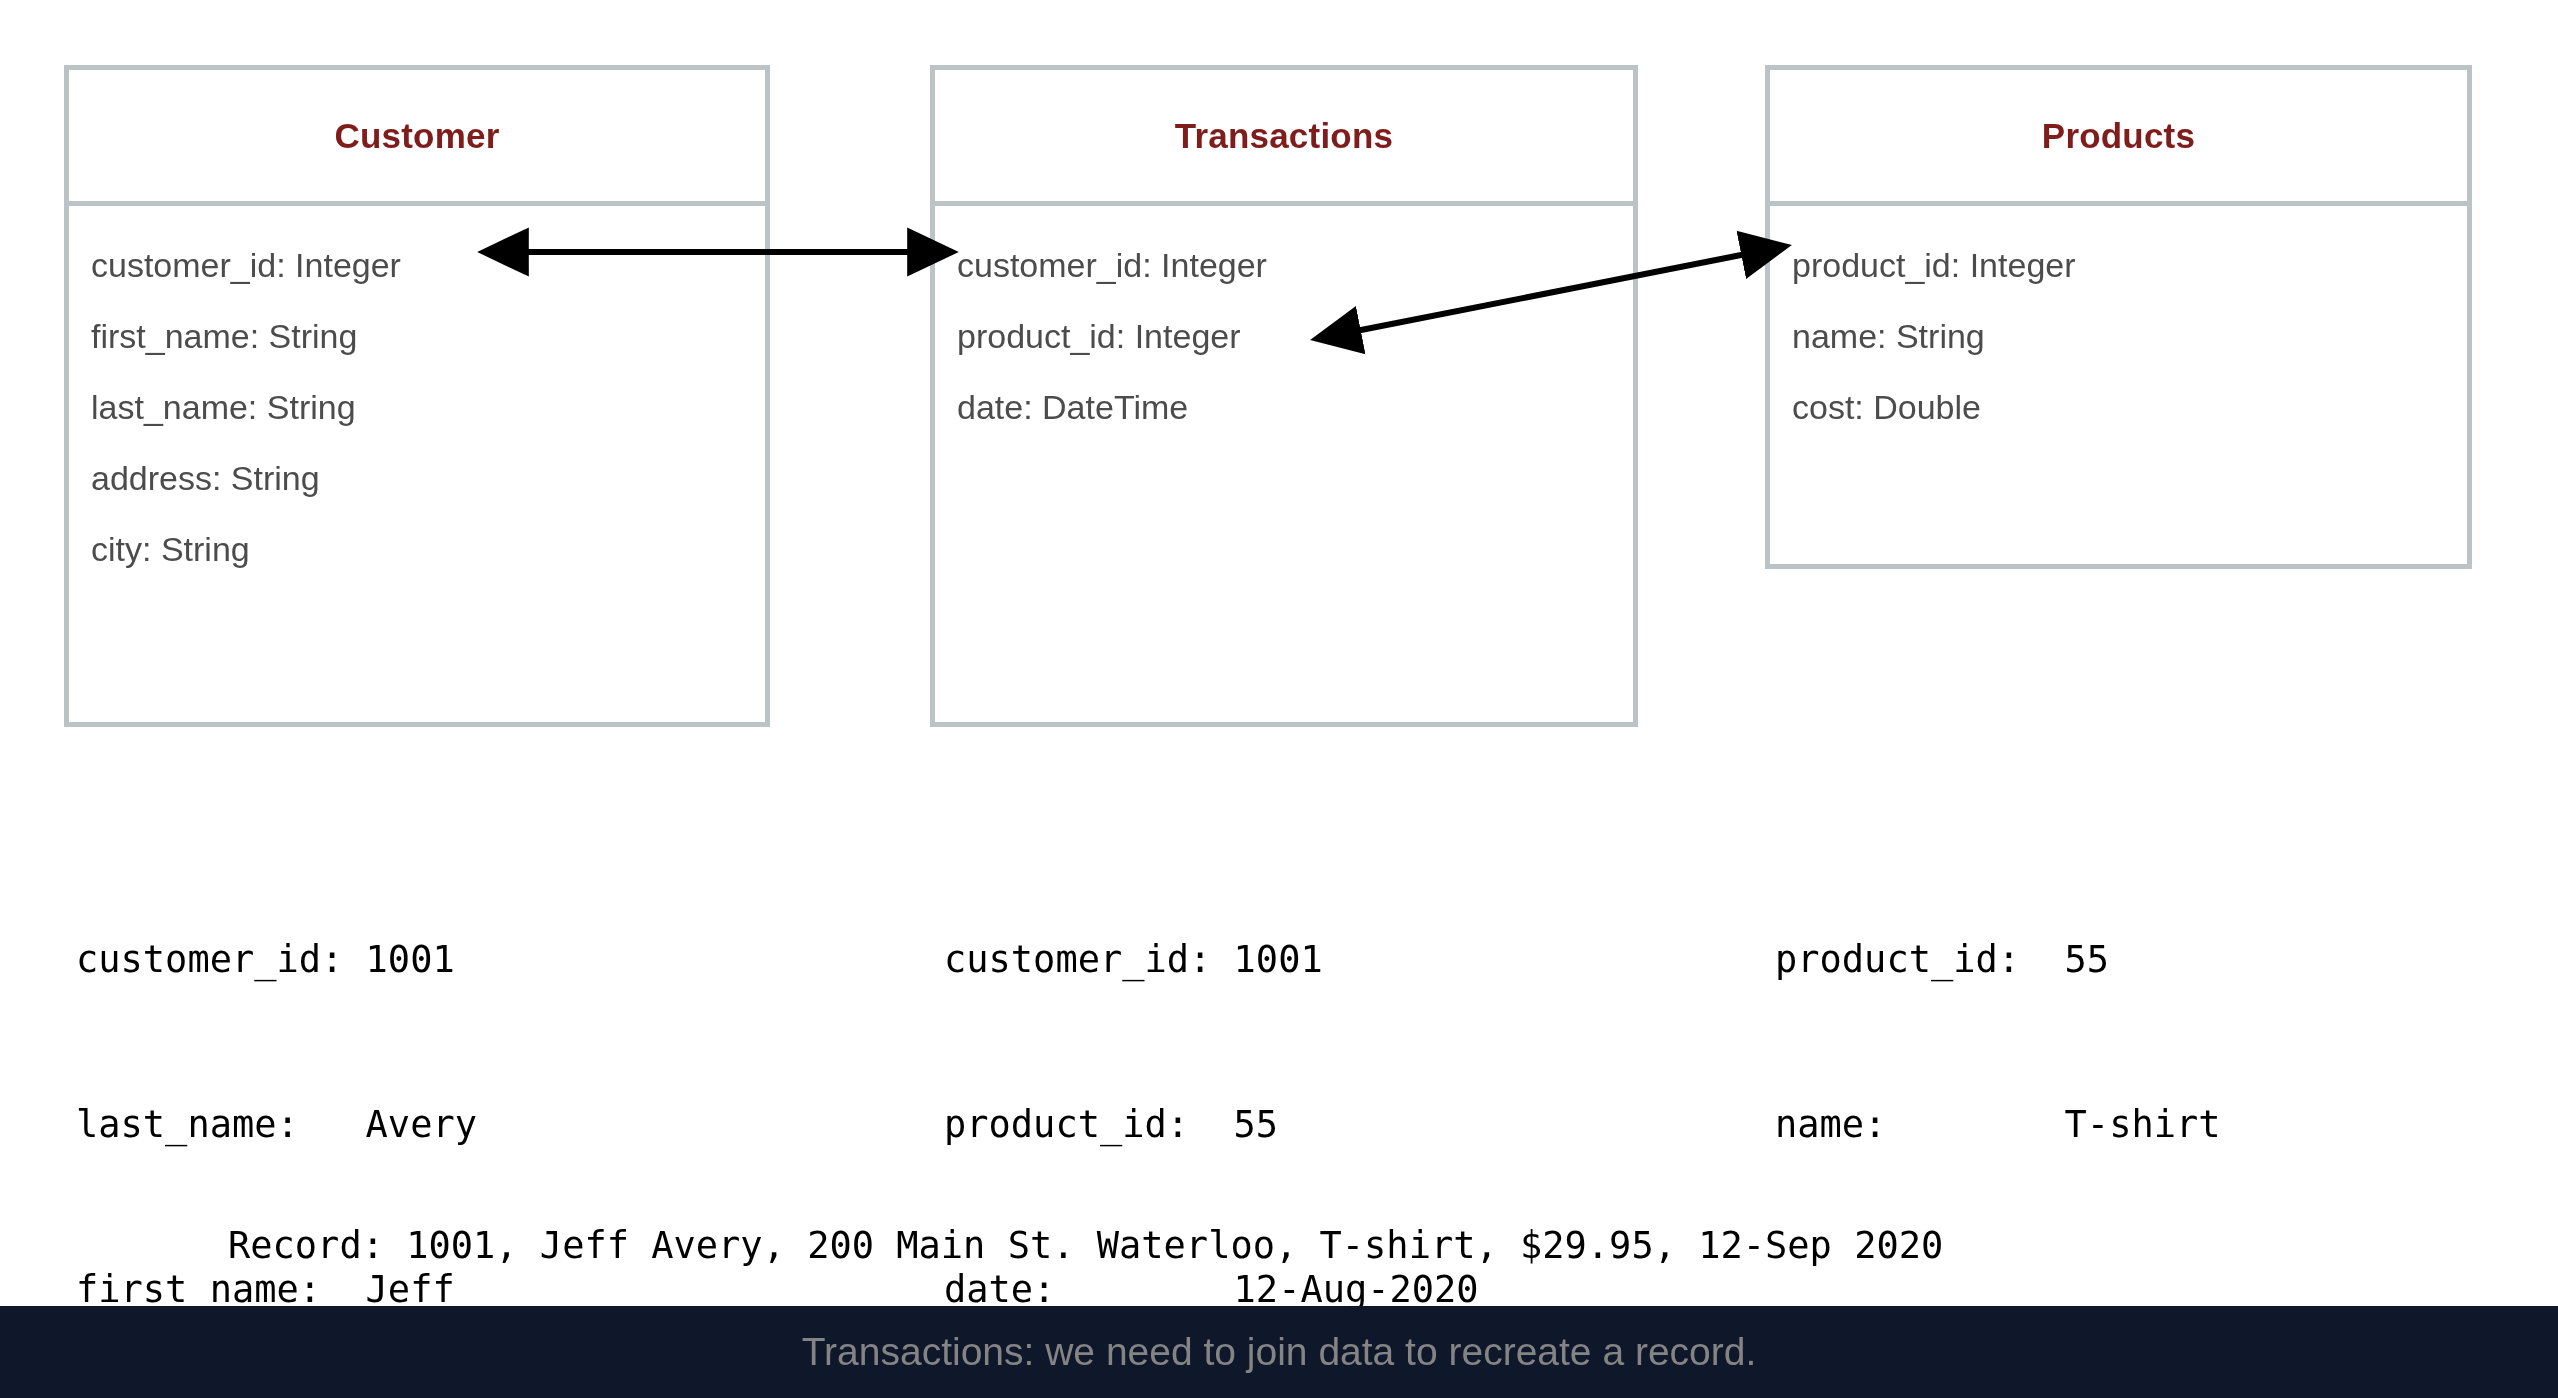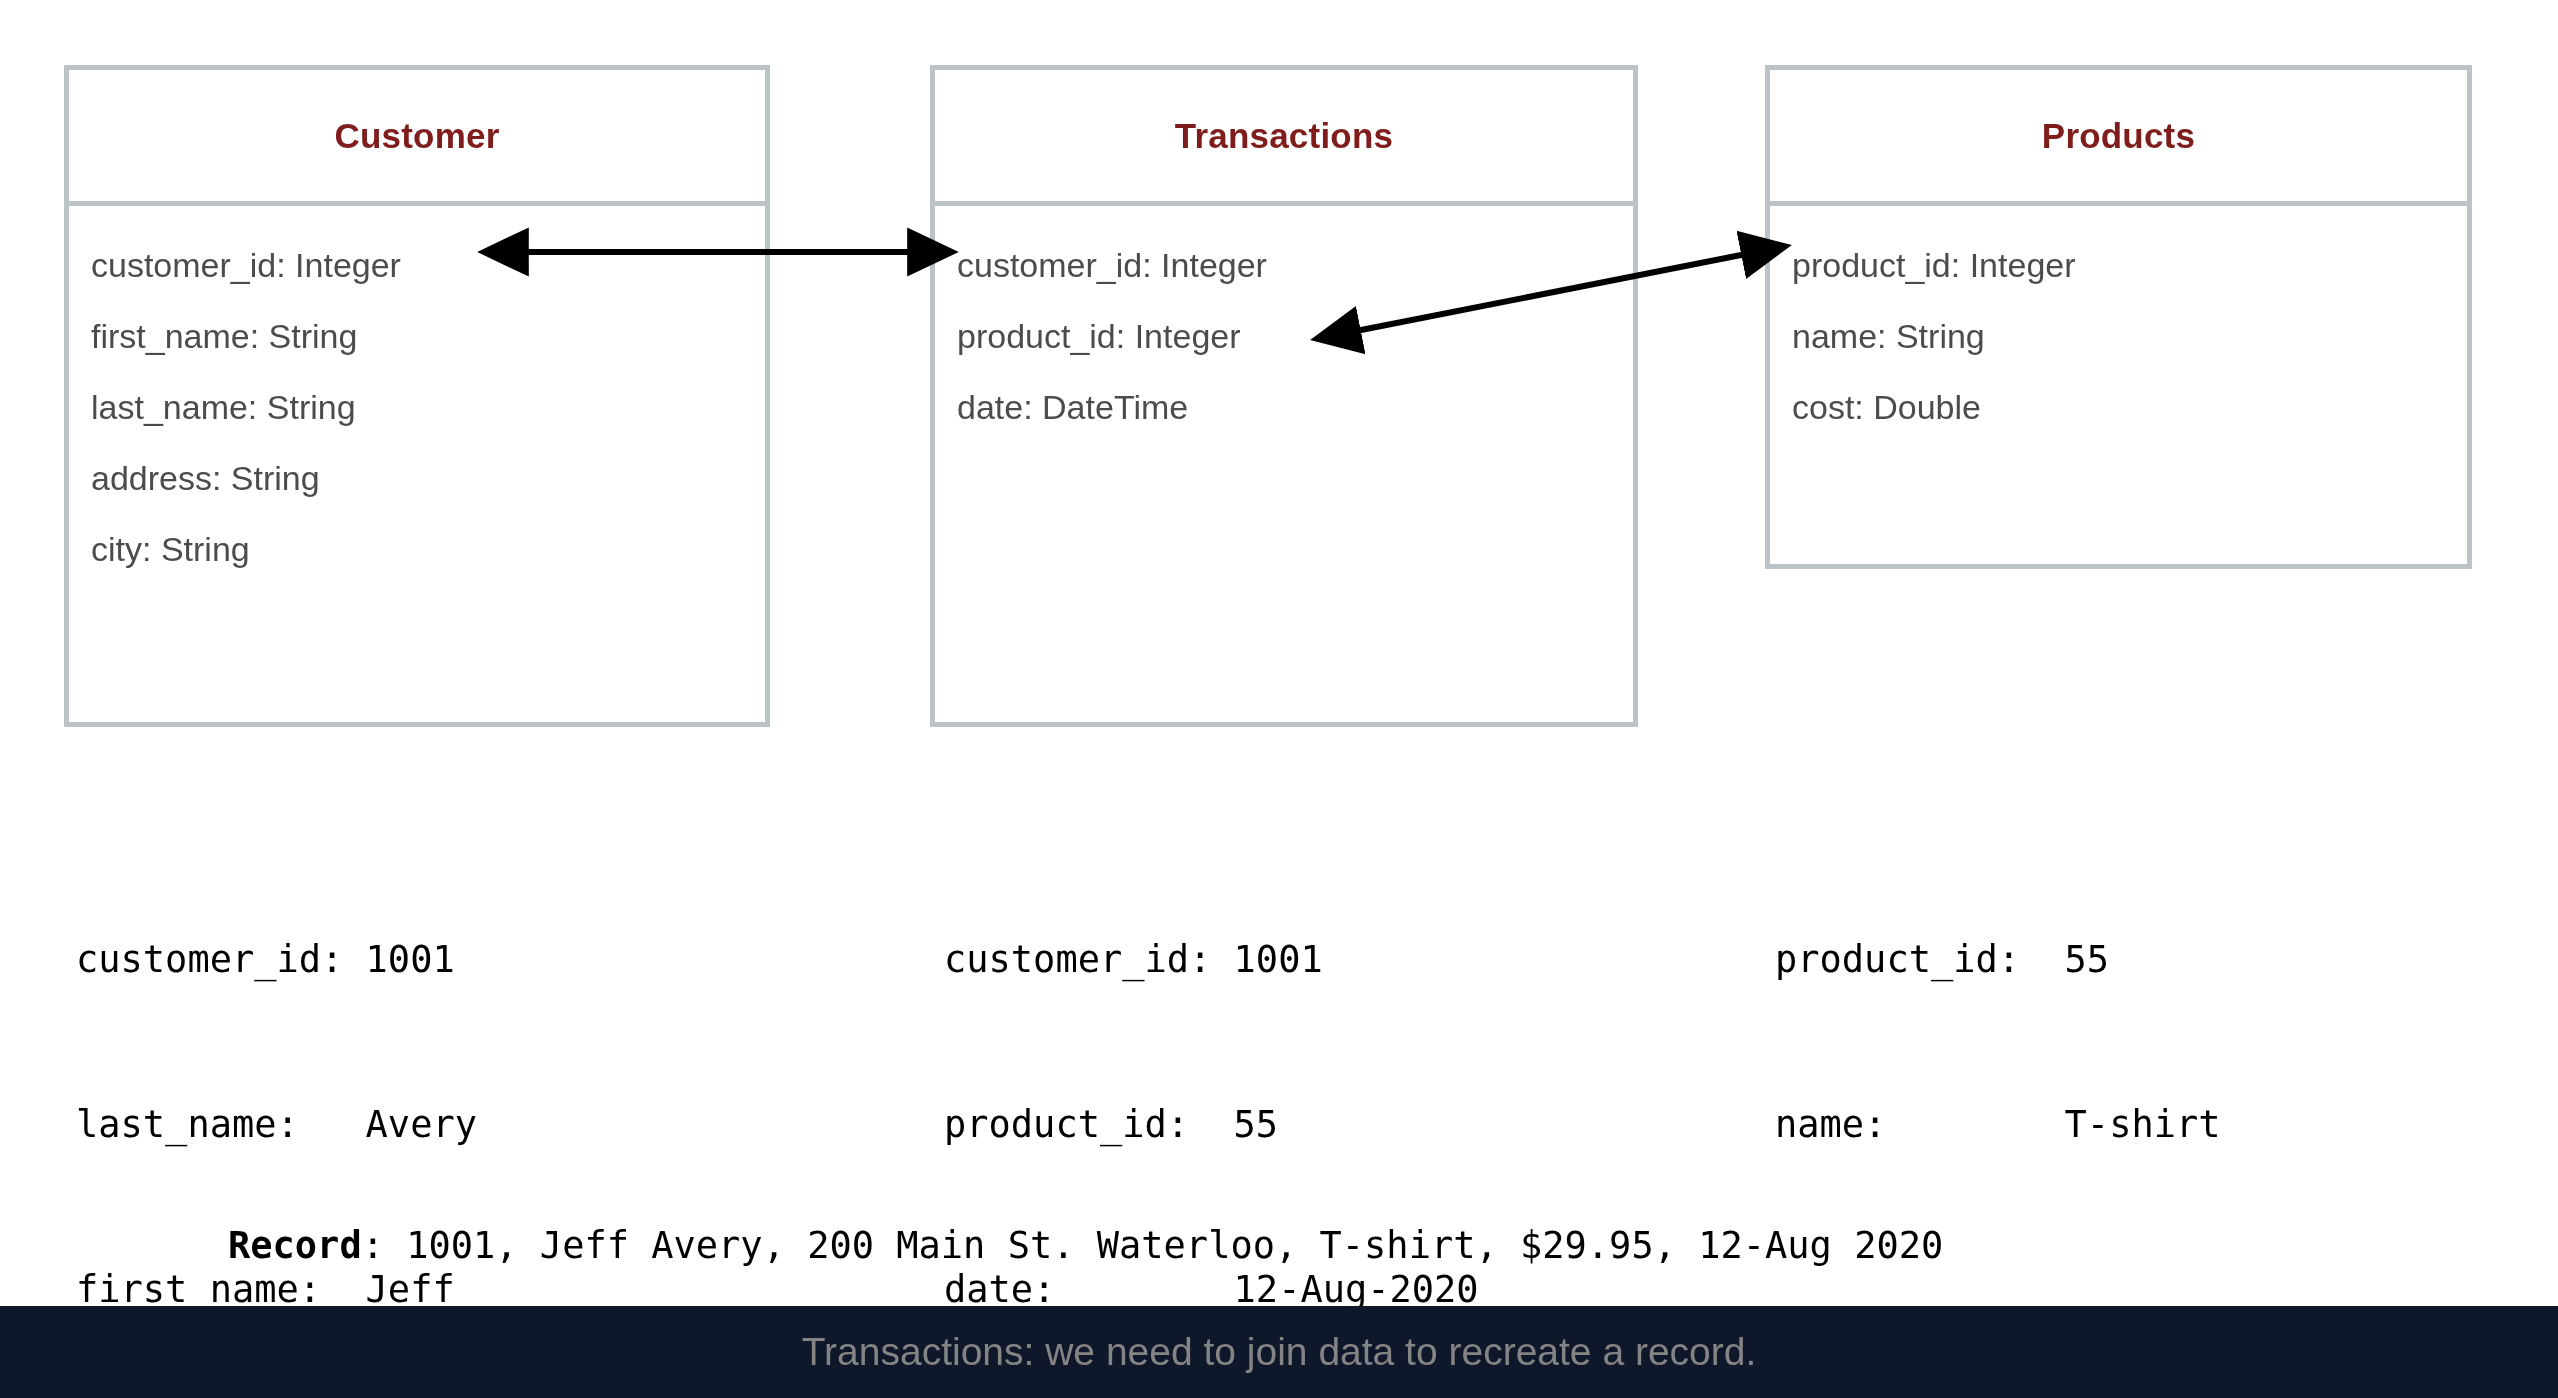--- a/index.html
+++ b/index.html
@@ -79,21 +79,21 @@
   
   #joined-record {
     position: absolute;
     left: 228px;
     top: 1224px;
     font-family: "DejaVu Sans Mono", monospace;
     font-size: 37px;
     color: #000000;
     white-space: pre;
   }
-  #joined-record .rec-label { font-weight: bold; }
+  #joined-record .rec-label { font-weight: normal; }
 
   
   #caption-bar {
     position: absolute;
     left: 0;
     top: 1306px;
     width: 2558px;
     height: 92px;
     background: #0f172a;
     display: flex;
@@ -171,17 +171,17 @@
   <span class="record-row"><span class="record-key">customer_id:</span><span class="record-value">1001</span></span>
   <span class="record-row"><span class="record-key">product_id:</span><span class="record-value">55</span></span>
   <span class="record-row"><span class="record-key">date:</span><span class="record-value">12-Aug-2020</span></span>
 </div>
 
 <div class="record-col" id="col-products">
   <span class="record-row"><span class="record-key">product_id:</span><span class="record-value">55</span></span>
   <span class="record-row"><span class="record-key">name:</span><span class="record-value">T-shirt</span></span>
 </div>
 
-<div id="joined-record"><span class="rec-label">Record</span><span>: </span><span>1001, Jeff Avery, 200 Main St. Waterloo, T-shirt, $29.95, 12-Aug 2020</span></div>
+<div id="joined-record"><span class="rec-label">Record</span><span>: </span><span>1001, Jeff Avery, 200 Main St. Waterloo, T-shirt, $29.95, 12-Sep 2020</span></div>
 
 <div id="caption-bar">
   <span id="caption-text">Transactions: we need to join data to recreate a record.</span>
 </div>
 
 </body></html>

